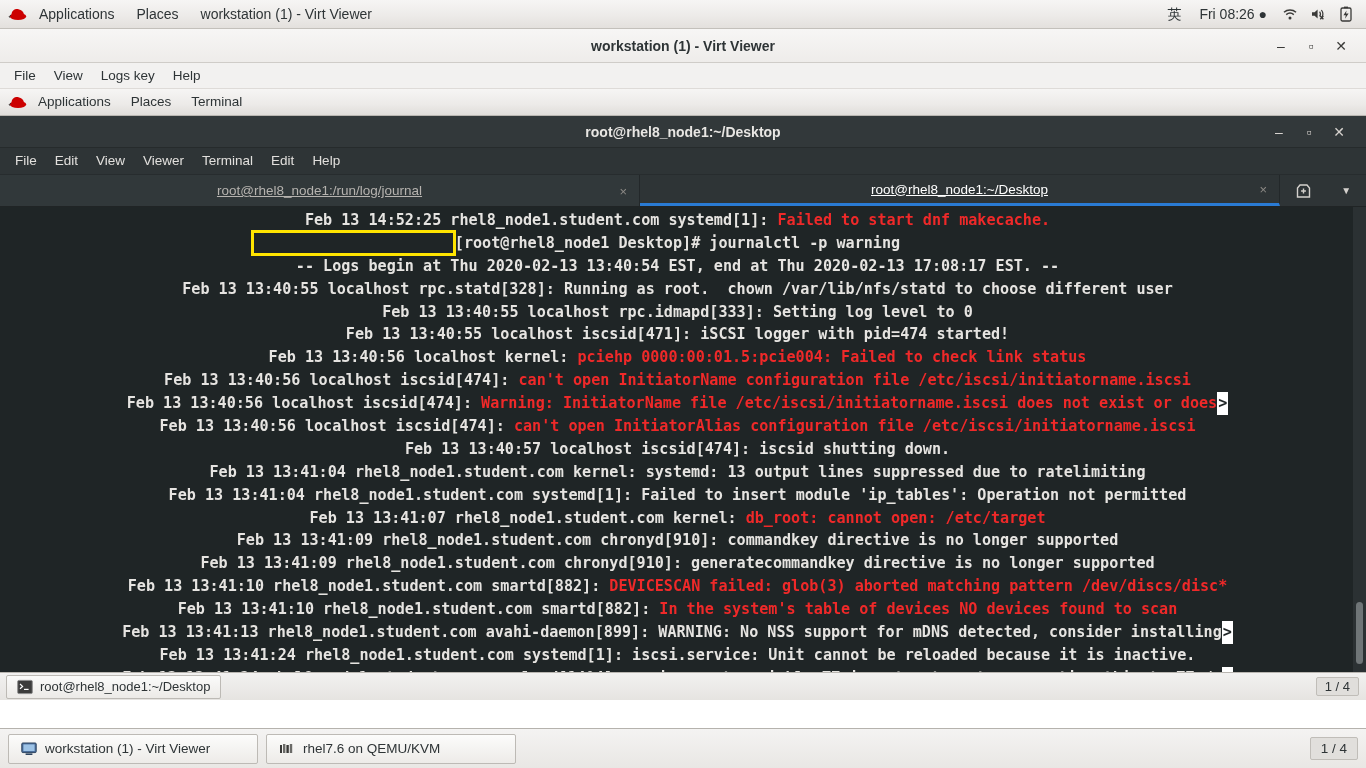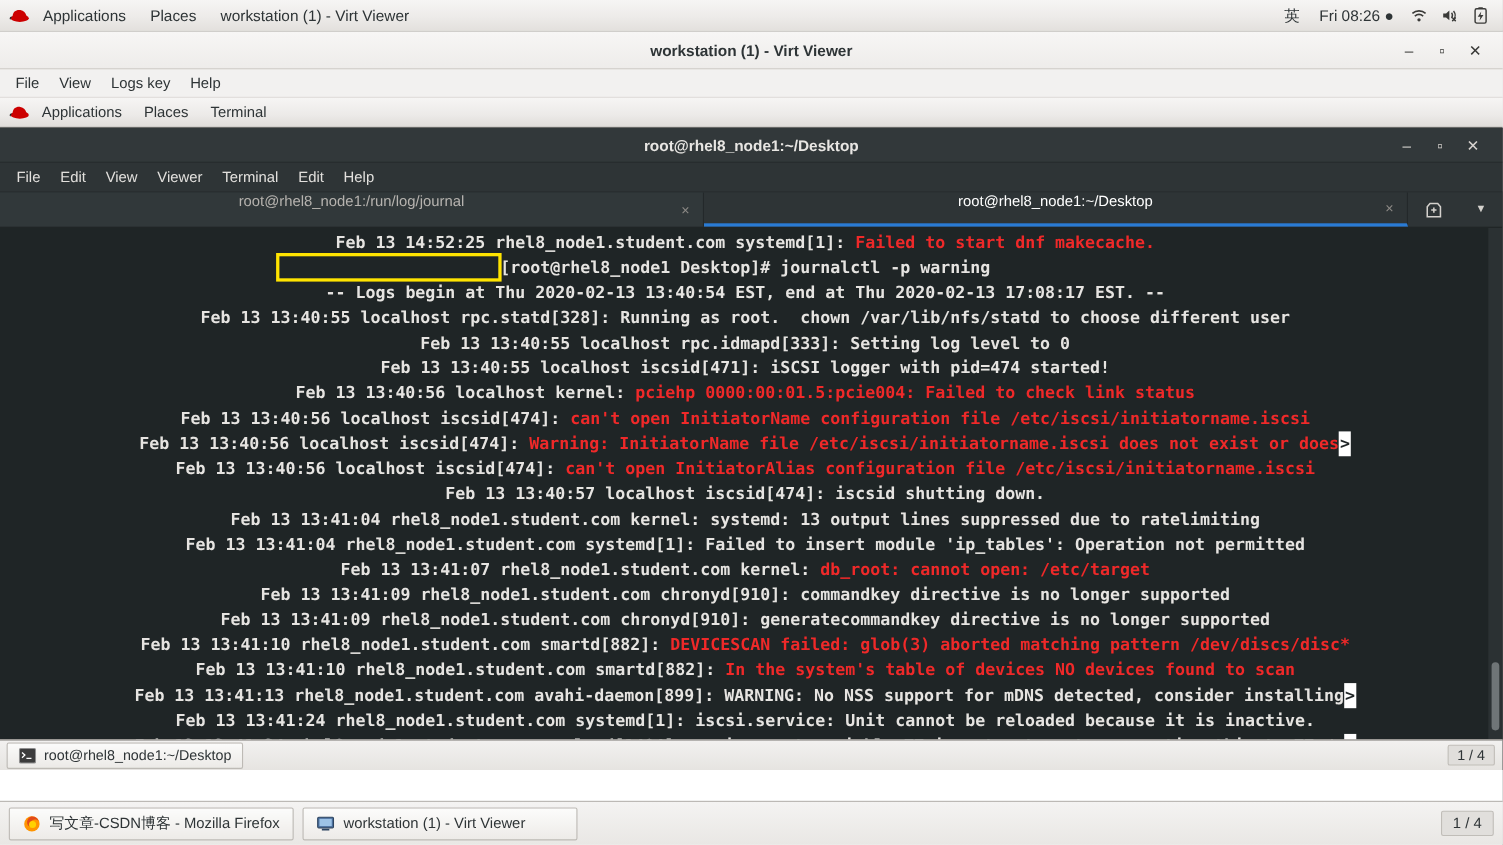--- a/index.html
+++ b/index.html
@@ -96,23 +96,23 @@
     display: flex; align-items: center; font-size: 13.5px; color: #e2e0dd;
   }
   .term-menubar .mitem { padding: 0 9px; line-height: 26px; }
   .term-menubar .mitem:first-child { margin-left: 6px; }
 
   .term-tabbar {
     height: 32px; background: #282d2e; display: flex; align-items: stretch;
     border-bottom: 1px solid #202425;
   }
   .tab {
-    flex: 1 1 0; display: flex; align-items: flex-start; justify-content: center;
+    flex: 1 1 0; display: flex; align-items: center; justify-content: center;
     position: relative; font-size: 13.5px; color: #b6b3af;
-    background: #31383a; border-right: 1px solid #23282a;
+    background: #31383a; border-right: 1px solid #23282a; text-decoration: underline;
   }
   .tab.active { background: #2e3436; color: #ffffff; border-bottom: 3px solid #2a7bd4; }
   .tab .tab-label { padding: 0 26px; }
   .tab .tab-close {
     position: absolute; right: 12px; top: 50%; transform: translateY(-50%);
     font-size: 13px; color: #8d8a86;
   }
   .tab-tools { width: 86px; display: flex; align-items: center; justify-content: space-around;
                background: #2e3436; color: #d4d1cd; }
   .newtab-ico { display: flex; align-items: center; }
@@ -341,31 +341,32 @@
       </div>
       <span class="ws-indicator">1 / 4</span>
     </div>
   </div>
 </div>
 
 <div class="host-taskbar">
   <div class="host-task-btn">
     <span class="mini-ico">
       <svg width="16" height="16" viewBox="0 0 16 16">
-        <circle cx="8" cy="8" r="7" fill="#ff9500"></circle>
-        <path d="M8 1.2 C11.2 1.2 13.6 3 14.4 5.6 C12.8 3.8 10.4 3.4 8.4 4.6 C6 6 5.6 9 7.2 10.8 C5 10.6 3.4 8.6 3.6 6.2 C4 3.4 5.8 1.2 8 1.2 Z" fill="#e24a1a"></path>
-        <circle cx="8.6" cy="8.6" r="3.2" fill="#ffd200"></circle>
-      </svg>
-    </span>
-    <span>写文章-CSDN博客 - Mozilla Firefox</span>
+        <rect x="0.8" y="2" width="14.4" height="9.6" rx="1" fill="#4a6e9c" stroke="#2e4560" stroke-width="1"></rect>
+        <rect x="2.4" y="3.4" width="11.2" height="6.6" fill="#9dc3e6"></rect>
+        <rect x="4.6" y="12.4" width="6.8" height="1.6" fill="#2e4560"></rect>
+      </svg>
+    </span>
+    <span>workstation (1) - Virt Viewer</span>
   </div>
   <div class="host-task-btn">
     <span class="mini-ico">
       <svg width="16" height="16" viewBox="0 0 16 16">
-        <rect x="0.8" y="2" width="14.4" height="9.6" rx="1" fill="#4a6e9c" stroke="#2e4560" stroke-width="1"></rect>
-        <rect x="2.4" y="3.4" width="11.2" height="6.6" fill="#9dc3e6"></rect>
-        <rect x="4.6" y="12.4" width="6.8" height="1.6" fill="#2e4560"></rect>
-      </svg>
-    </span>
-    <span>workstation (1) - Virt Viewer</span>
+        <rect x="1" y="4" width="2" height="8" fill="#3a3a38"></rect>
+        <rect x="4" y="3" width="2.4" height="9" fill="#6b6b68"></rect>
+        <rect x="7.4" y="4" width="2.4" height="8" fill="#3a3a38"></rect>
+        <rect x="10.8" y="3" width="2.4" height="9" fill="#6b6b68"></rect>
+      </svg>
+    </span>
+    <span>rhel7.6 on QEMU/KVM</span>
   </div>
   <span class="host-ws">1 / 4</span>
 </div>
 
 </body></html>

